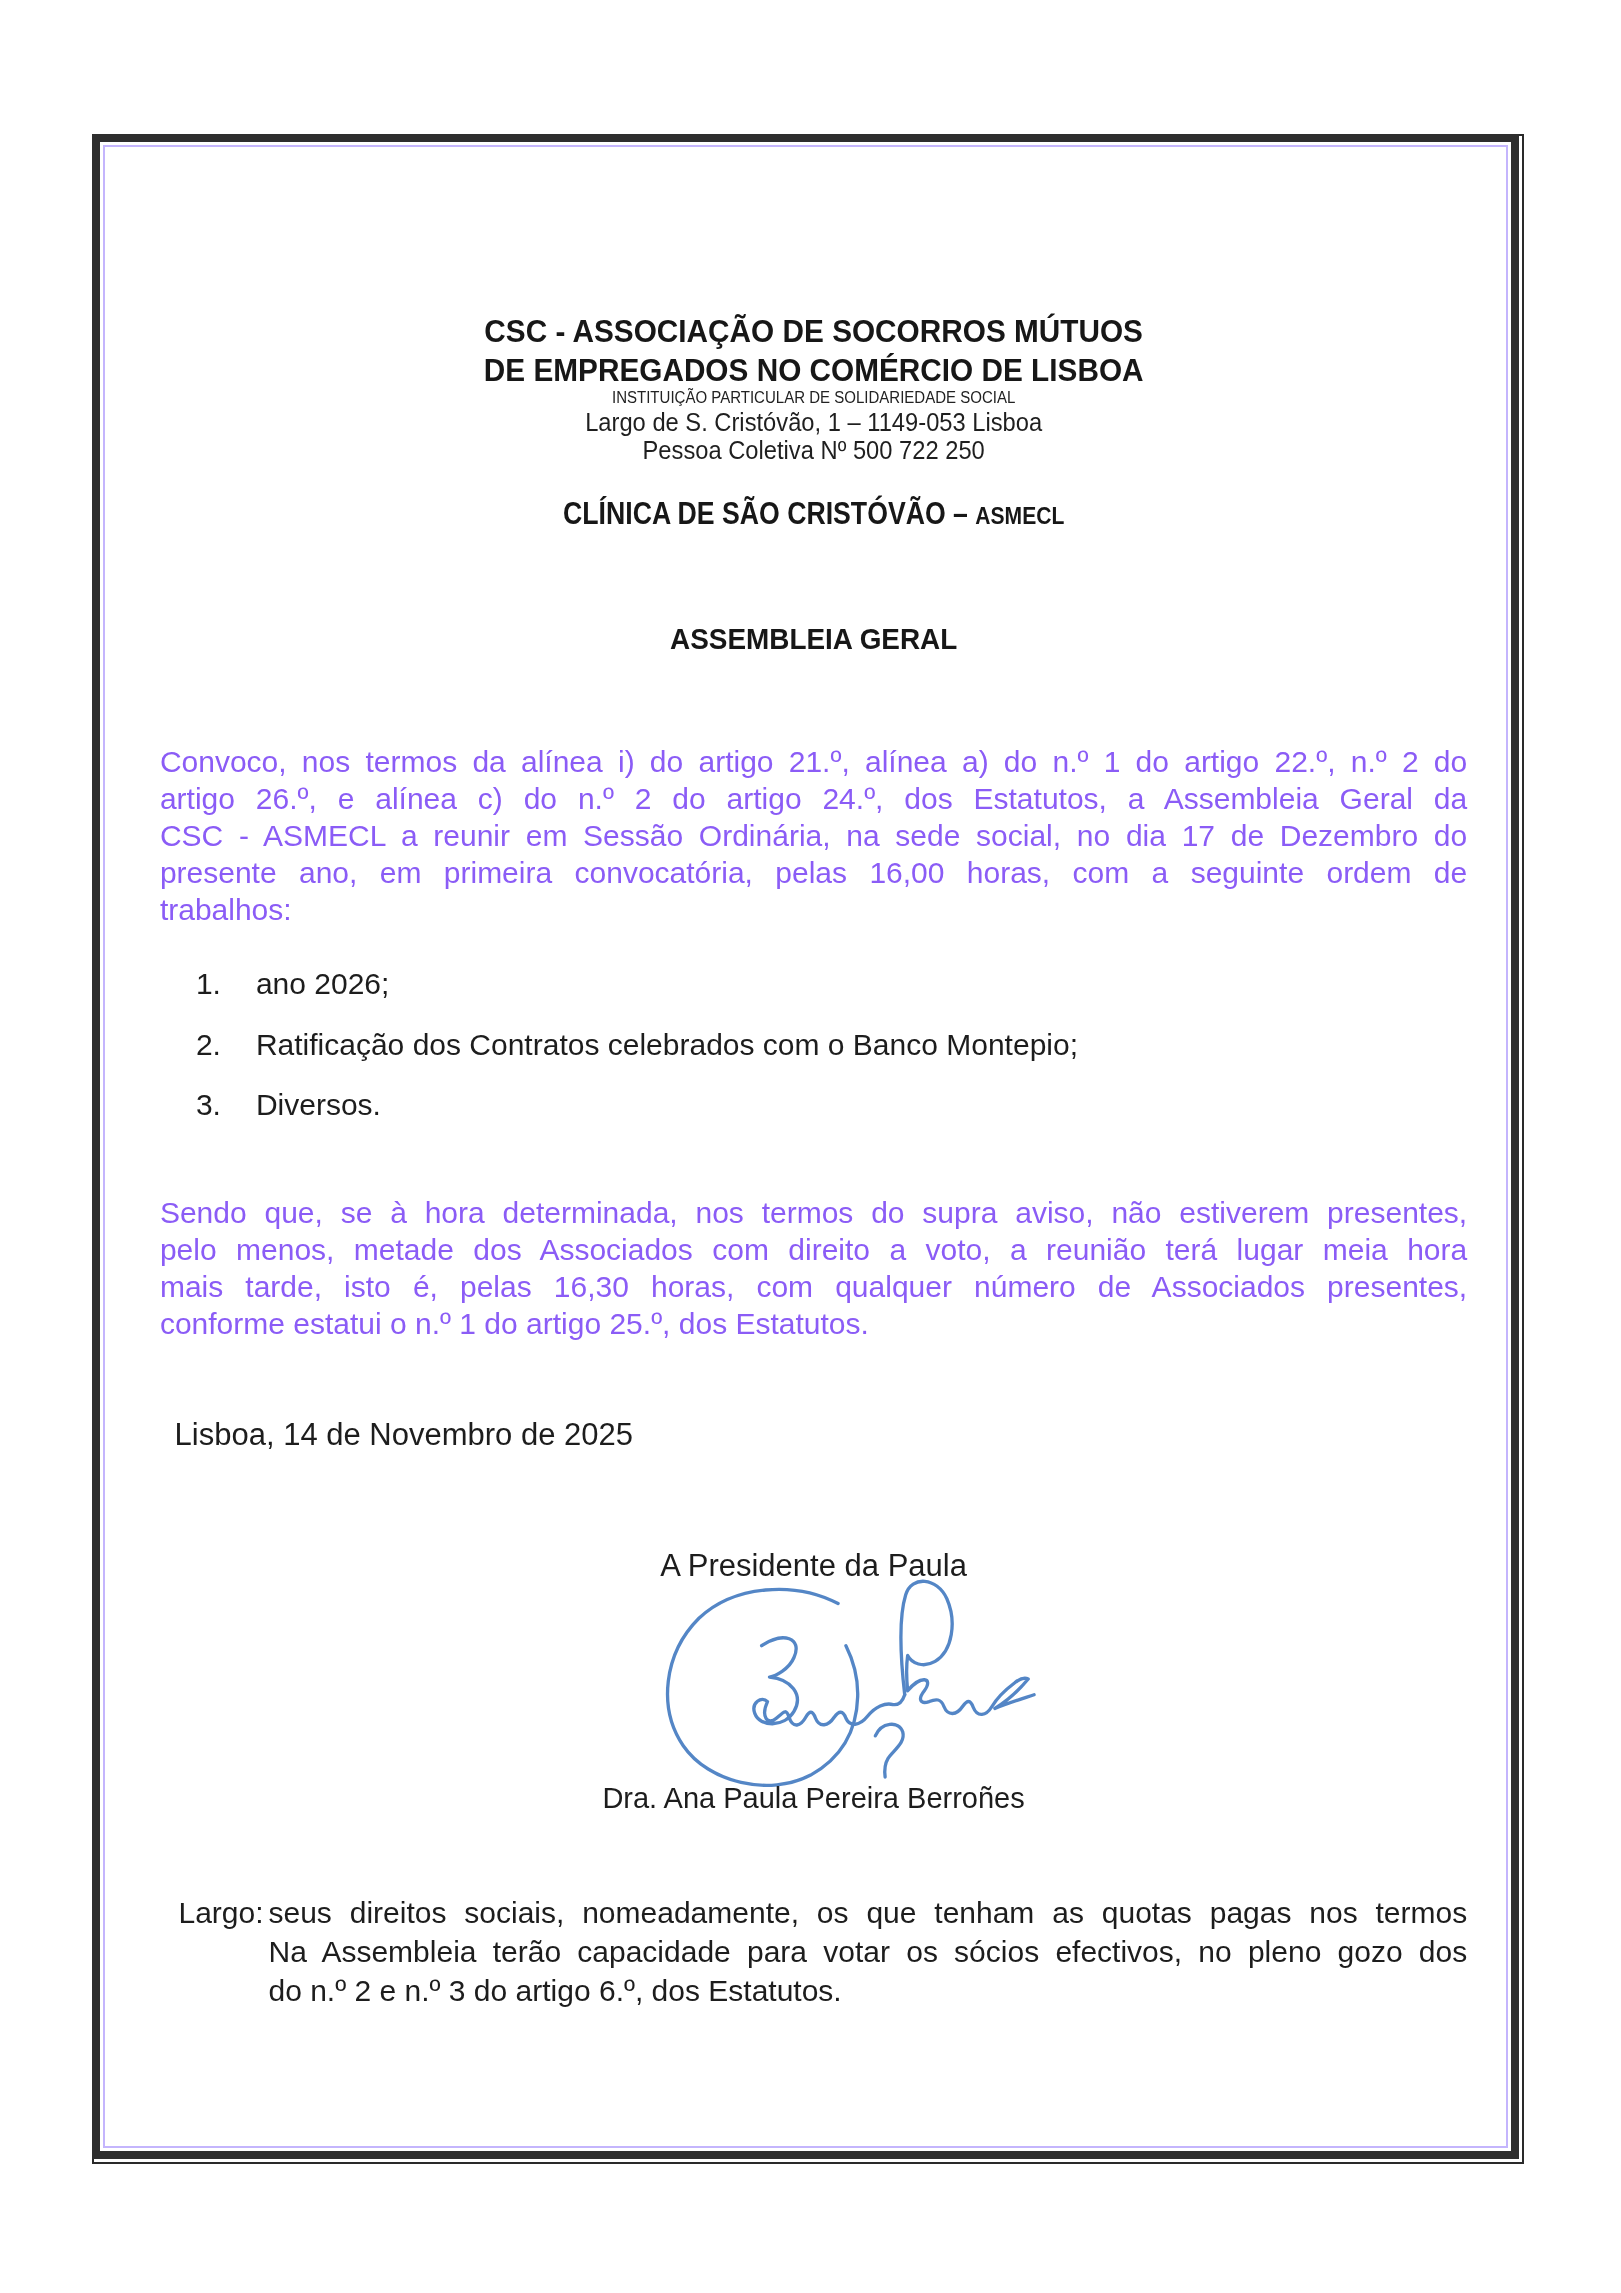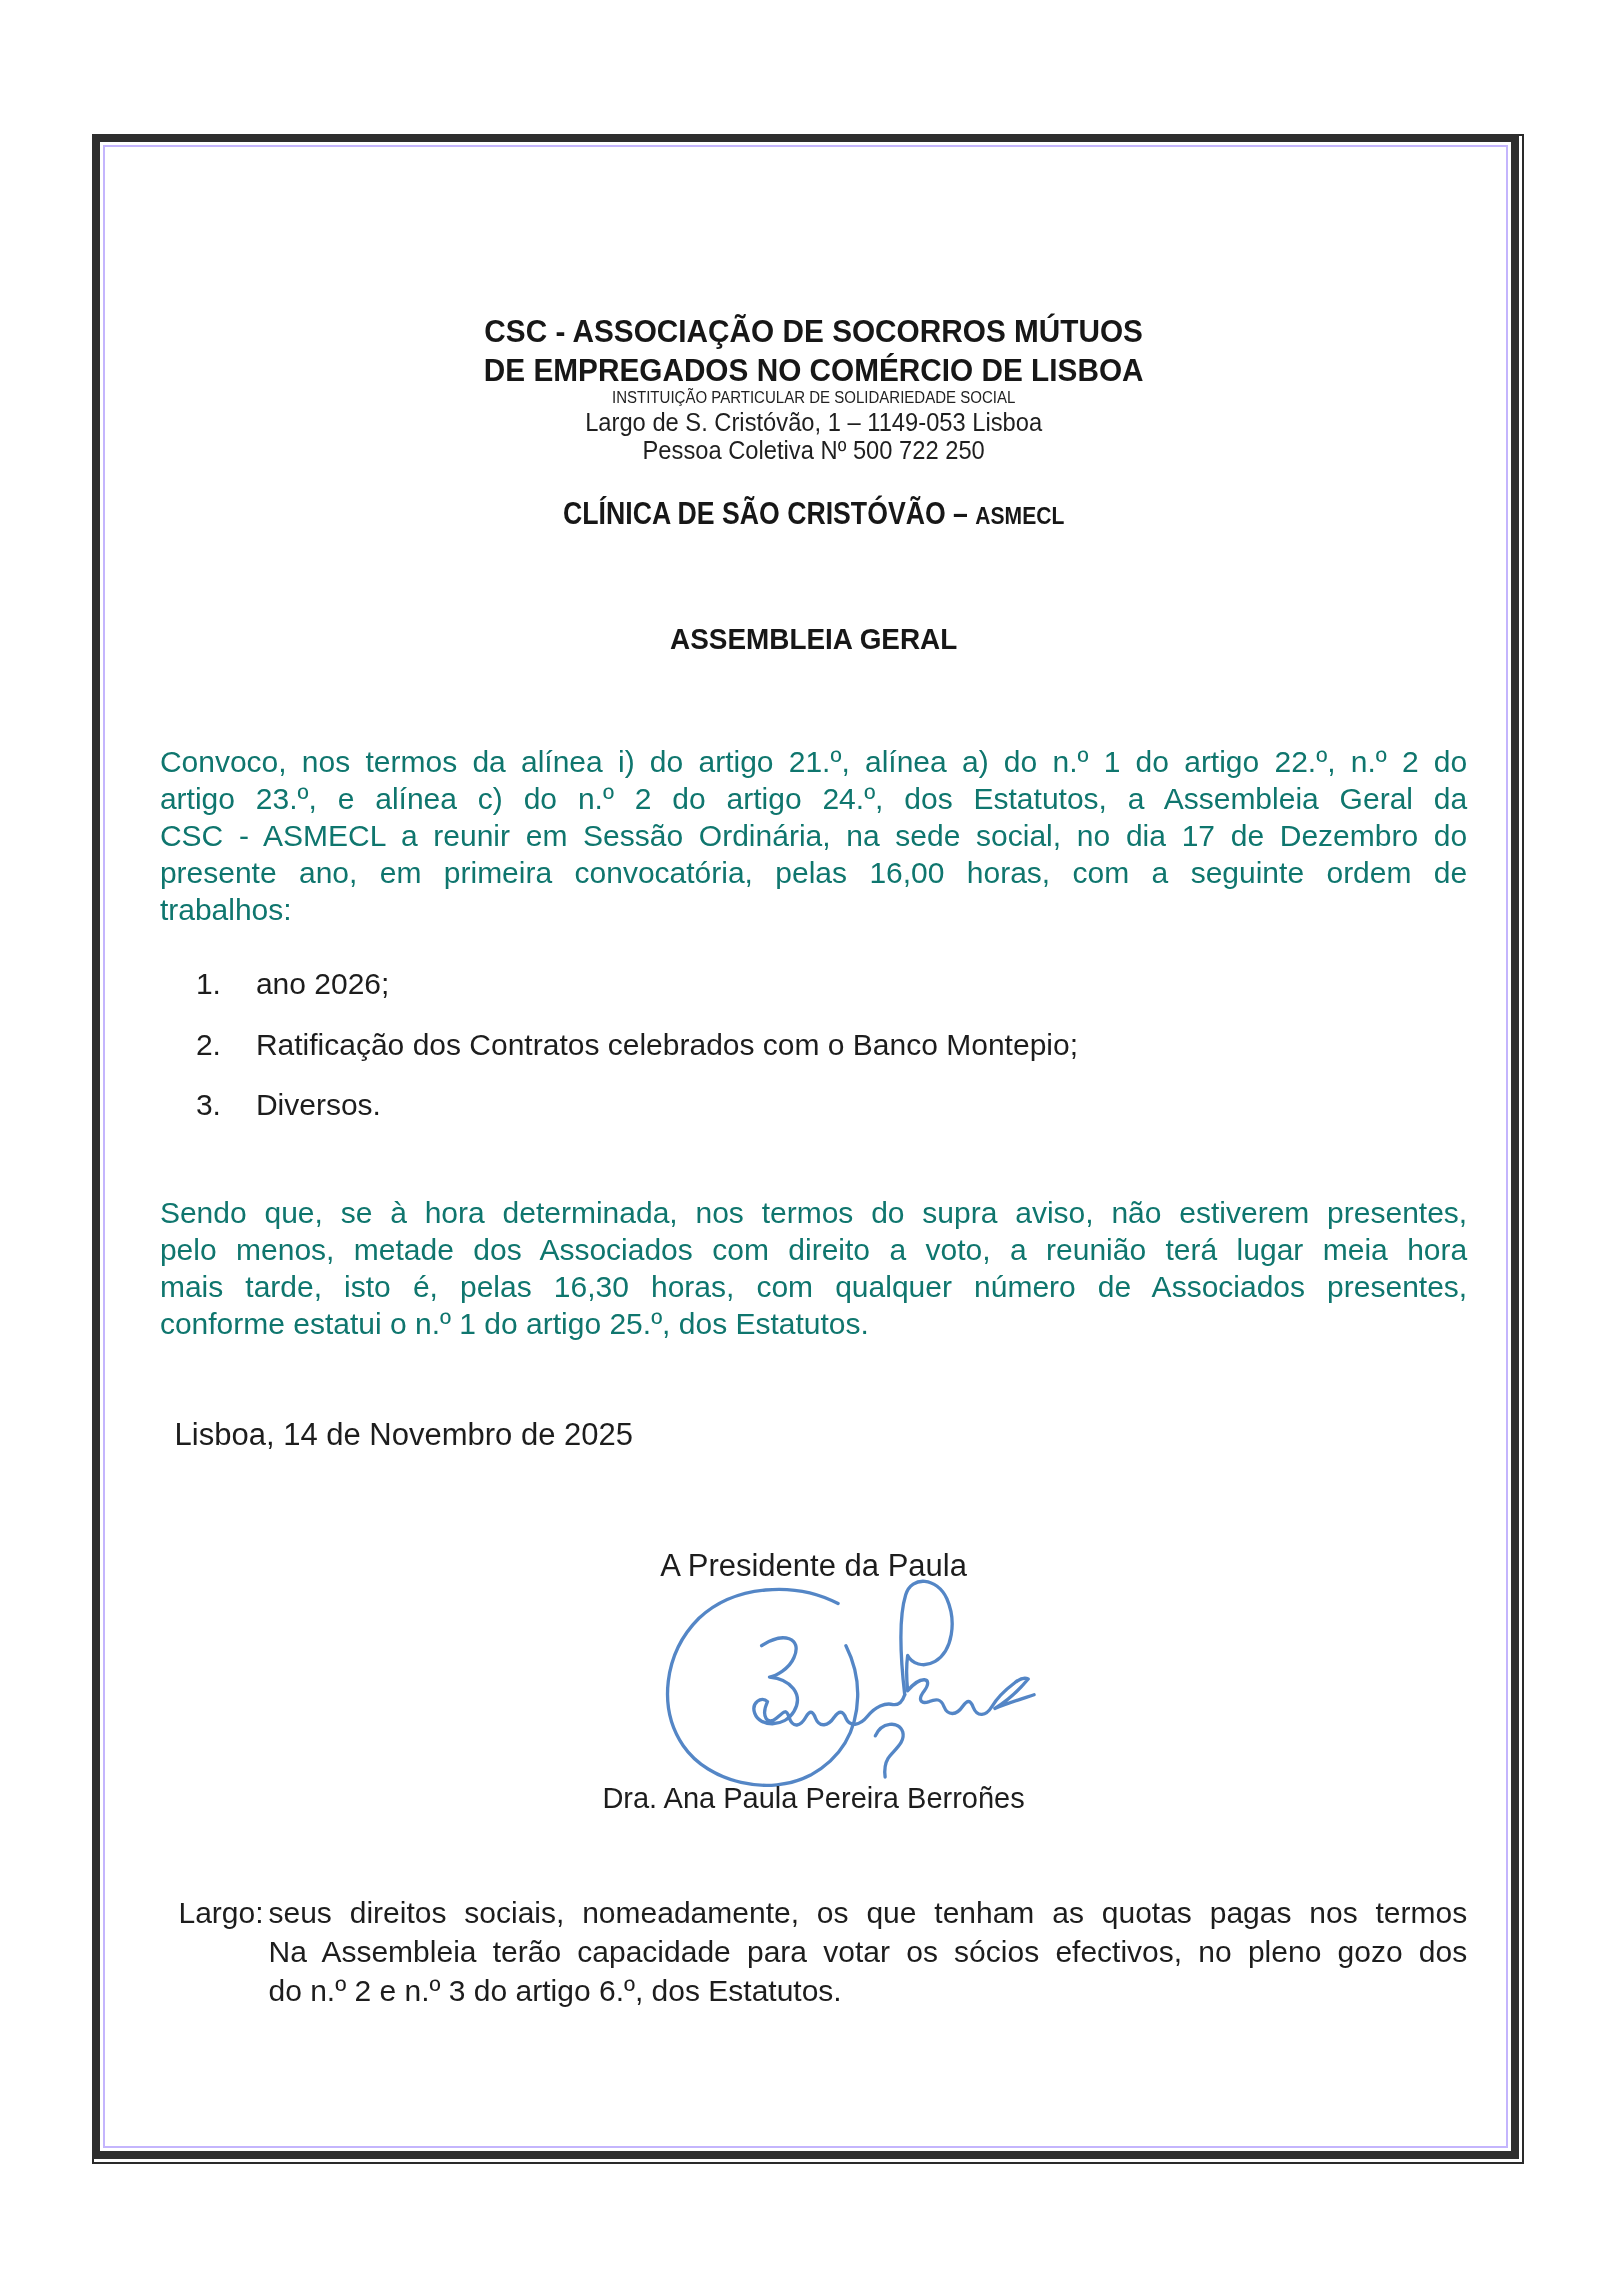--- a/index.html
+++ b/index.html
@@ -21,21 +21,21 @@
   .narrow86{transform:scaleX(0.86);transform-origin:50% 0;}
   #org-block{margin-top:163px;}
   .org-name{font-size:32px;font-weight:bold;line-height:39px;color:#171717;letter-spacing:0;}
   .org-type{font-size:16.7px;line-height:20.6px;margin-top:-2px;color:#222;}
   .org-addr{font-size:25.5px;line-height:28px;color:#1f1f1f;}
   #clinic-line{margin-top:31px;font-size:31px;font-weight:bold;line-height:37px;color:#171717;}
   #clinic-line .abbr{font-size:24.5px;}
   #doc-title{margin-top:86px;font-size:30px;font-weight:bold;line-height:37px;color:#171717;}
 
   
-  .para{font-size:30px;line-height:37px;color:#0f766e;}
+  .para{font-size:30px;line-height:37px;color:#8b5cf6;}
   .jl{text-align:justify;text-align-last:justify;}
   #para1{margin-top:86px;}
   #agenda{margin-top:37px;}
   .agenda-item{position:relative;padding-left:96px;margin-bottom:23.5px;
                font-size:30px;line-height:37px;}
   .agenda-num{position:absolute;left:36px;top:0;}
   .agenda-text{width:1213px;}
   #para2{margin-top:71px;}
   #date-line{margin-top:74px;padding-left:14.7px;font-size:31px;line-height:37px;}
 
@@ -69,21 +69,21 @@
 
         <div id="clinic-line" class="centered narrow86">
           <span>CLÍNICA DE SÃO CRISTÓVÃO –</span>
           <span class="abbr">ASMECL</span>
         </div>
 
         <div id="doc-title" class="centered narrow93">ASSEMBLEIA GERAL</div>
 
         <div id="para1" class="para">
           <div class="jl">Convoco, nos termos da alínea i) do artigo 21.º, alínea a) do n.º 1 do artigo 22.º, n.º 2 do</div>
-          <div class="jl">artigo 23.º, e alínea c) do n.º 2 do artigo 24.º, dos Estatutos, a Assembleia Geral da</div>
+          <div class="jl">artigo 26.º, e alínea c) do n.º 2 do artigo 24.º, dos Estatutos, a Assembleia Geral da</div>
           <div class="jl">CSC - ASMECL a reunir em Sessão Ordinária, na sede social, no dia 17 de Dezembro do</div>
           <div class="jl">presente ano, em primeira convocatória, pelas 16,00 horas, com a seguinte ordem de</div>
           <div>trabalhos:</div>
         </div>
 
         <div id="agenda">
           <div class="agenda-item">
             <span class="agenda-num">1.</span>
             <div class="agenda-text">
               <div>ano 2026;</div>

